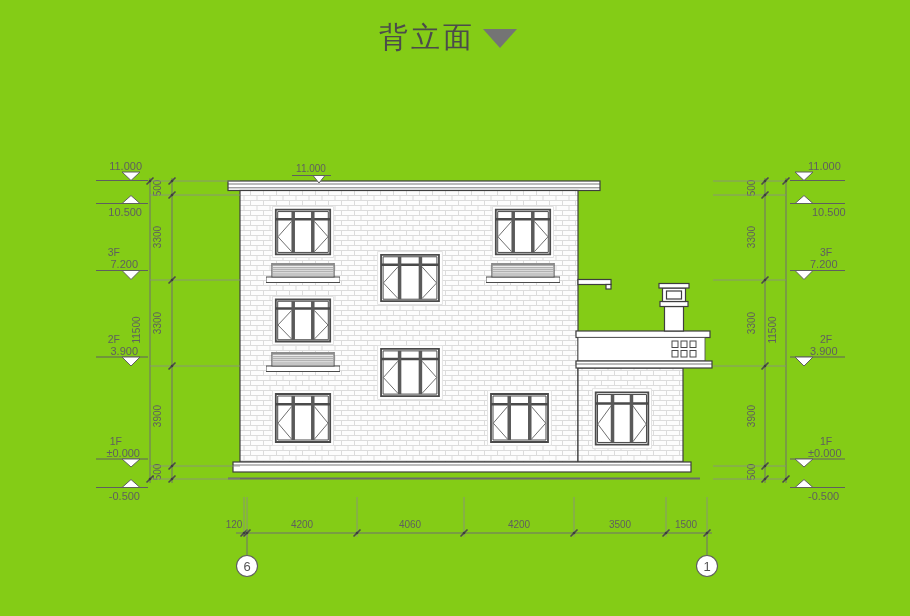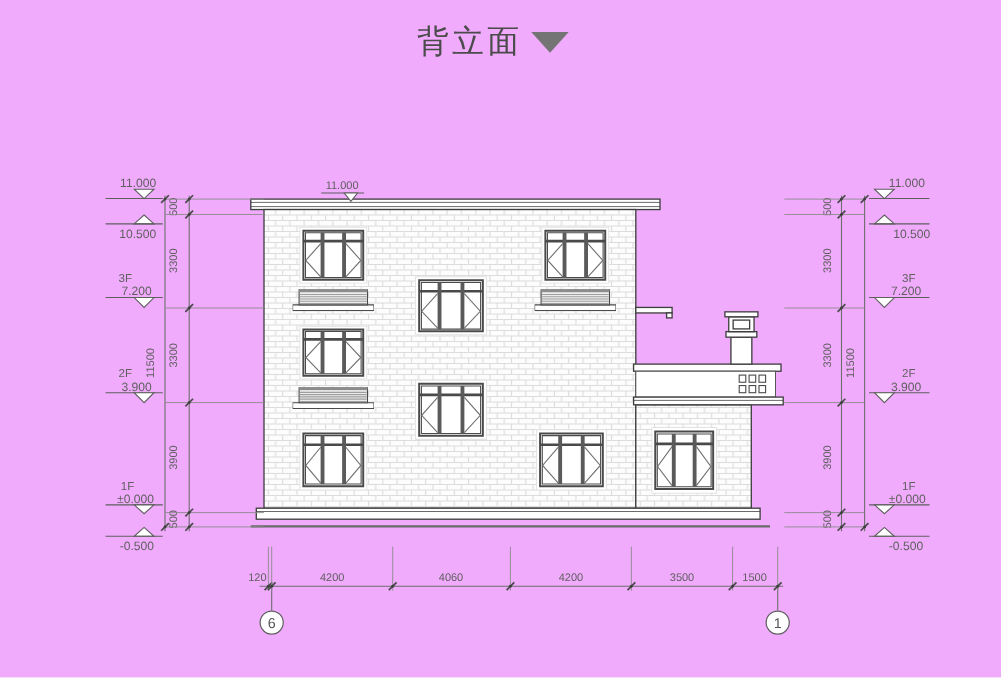--- a/index.html
+++ b/index.html
@@ -1,16 +1,16 @@
 <!DOCTYPE html>
 <html><head>
 <meta charset="utf-8">
 <style>
   html,body{margin:0;padding:0;background:#ffffff;}
-  .page{width:910px;height:616px;position:relative;background:#f0abfc;overflow:hidden;}
+  .page{width:910px;height:616px;position:relative;background:#84cc16;overflow:hidden;}
   svg text{font-family:"Liberation Sans","DejaVu Sans",sans-serif;fill:#5f5f5f;}
   .ttl{font-size:29px;fill:#4b4b4b;letter-spacing:3px;font-weight:500;}
   .ev{font-size:11px;}
   .fl{font-size:10.5px;}
   .dm{font-size:10px;}
   .gn{font-size:13px;fill:#555;}
   .dim{stroke:#6e6e6e;stroke-width:1;}
   .mk{stroke:#5f5f5f;stroke-width:1;fill:none;}
   .tri{fill:#ffffff;stroke:#5f5f5f;stroke-width:1;}
   .bld{stroke:#3e3e3e;stroke-width:1.2;fill:#ffffff;}

